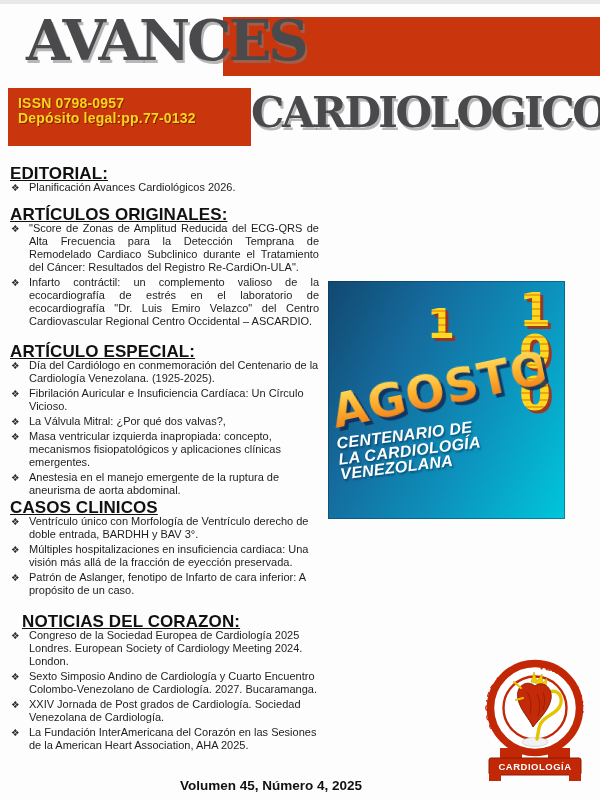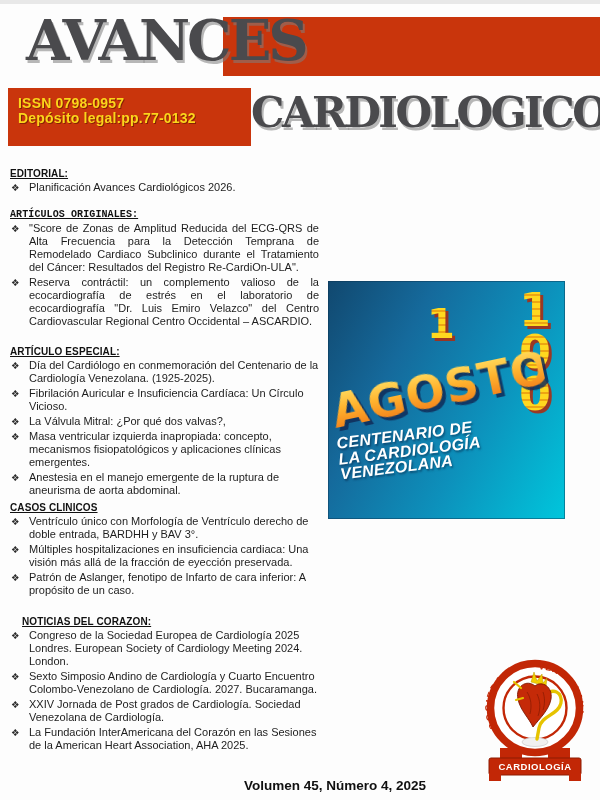--- a/index.html
+++ b/index.html
@@ -32,24 +32,24 @@
     text-shadow:1px 1px 0 rgba(90,20,0,.6);letter-spacing:.2px;
   }
   #subtitle{
     position:absolute;left:225px;top:145px;width:310px;z-index:2;
     text-align:center;color:#9a9a9a;font-size:12.5px;line-height:12.5px;
     letter-spacing:1px;
   }
   
   #toc{position:absolute;left:10px;top:163px;width:309px;z-index:2;}
   .sec-head{
-    font-size:10px;font-weight:bold;text-decoration:underline;
+    font-size:17px;font-weight:bold;text-decoration:underline;
     color:#111;line-height:13px;letter-spacing:.1px;
   }
-  .sec-2 .sec-head{margin-top:14px;font-family:Liberation Mono, monospace;}
+  .sec-2 .sec-head{margin-top:14px;}
   .sec-3 .sec-head{margin-top:17px;}
   .sec-4 .sec-head{margin-top:13px;}
   .sec-5 .sec-head{margin-top:4px;}
   .sec-6 .sec-head{margin-top:18px;padding-left:12px;}
   .item{
     position:relative;padding-left:19px;margin:1px 0 2px 0;
     font-size:11px;line-height:13px;color:#1d1d1d;
   }
   .sec-2 .item{text-align:justify;}
   .b{position:absolute;left:1px;top:0;font-size:9.5px;color:#2a2a2a;}
@@ -83,21 +83,21 @@
   #poster-caption{
     position:absolute;left:10px;top:146px;transform:rotate(-7deg);
     color:#fff;font-weight:bold;font-style:italic;
     font-size:16px;line-height:15.5px;letter-spacing:.3px;
     text-shadow:1px 2px 2px rgba(8,40,75,.55);white-space:nowrap;
   }
   
   #logo{position:absolute;left:481px;top:654px;z-index:2;}
   #footer-volume{
     position:absolute;left:180px;top:774px;width:310px;z-index:2;
-    text-align:center;font-size:13.5px;font-weight:bold;color:#101010;
+    text-align:left;font-size:13.5px;font-weight:bold;color:#101010;
   }
 </style>
 </head>
 <body>
 
 <div id="page">
 
   <div id="red-top" class="redblock"></div>
   <div id="red-issn" class="redblock"></div>
   <div id="title-avances">AVANCES</div>
@@ -110,21 +110,21 @@
   <div id="toc">
 
     <div class="sec sec-1">
       <div class="sec-head">EDITORIAL:</div>
       <div class="item"><span class="b">❖</span><span>Planificación Avances Cardiológicos 2026.</span></div>
     </div>
 
     <div class="sec sec-2">
       <div class="sec-head">ARTÍCULOS ORIGINALES:</div>
       <div class="item"><span class="b">❖</span><span>"Score de Zonas de Amplitud Reducida del ECG-QRS de Alta Frecuencia para la Detección Temprana de Remodelado Cardiaco Subclinico durante el Tratamiento del Cáncer: Resultados del Registro Re-CardiOn-ULA".</span></div>
-      <div class="item"><span class="b">❖</span><span>Reserva contráctil: un complemento valioso de la ecocardiografía de estrés en el laboratorio de ecocardiografía "Dr. Luis Emiro Velazco" del Centro Cardiovascular Regional Centro Occidental – ASCARDIO.</span></div>
+      <div class="item"><span class="b">❖</span><span>Infarto contráctil: un complemento valioso de la ecocardiografía de estrés en el laboratorio de ecocardiografía "Dr. Luis Emiro Velazco" del Centro Cardiovascular Regional Centro Occidental – ASCARDIO.</span></div>
     </div>
 
     <div class="sec sec-3">
       <div class="sec-head">ARTÍCULO ESPECIAL:</div>
       <div class="item"><span class="b">❖</span><span>Día del Cardiólogo en conmemoración del Centenario de la Cardiología Venezolana.  (1925-2025).</span></div>
     </div>
 
     <div class="sec sec-4">
       <div class="item"><span class="b">❖</span><span>Fibrilación Auricular e Insuficiencia Cardíaca: Un Círculo Vicioso.</span></div>
       <div class="item"><span class="b">❖</span><span>La Válvula Mitral: ¿Por qué dos valvas?,</span></div>

